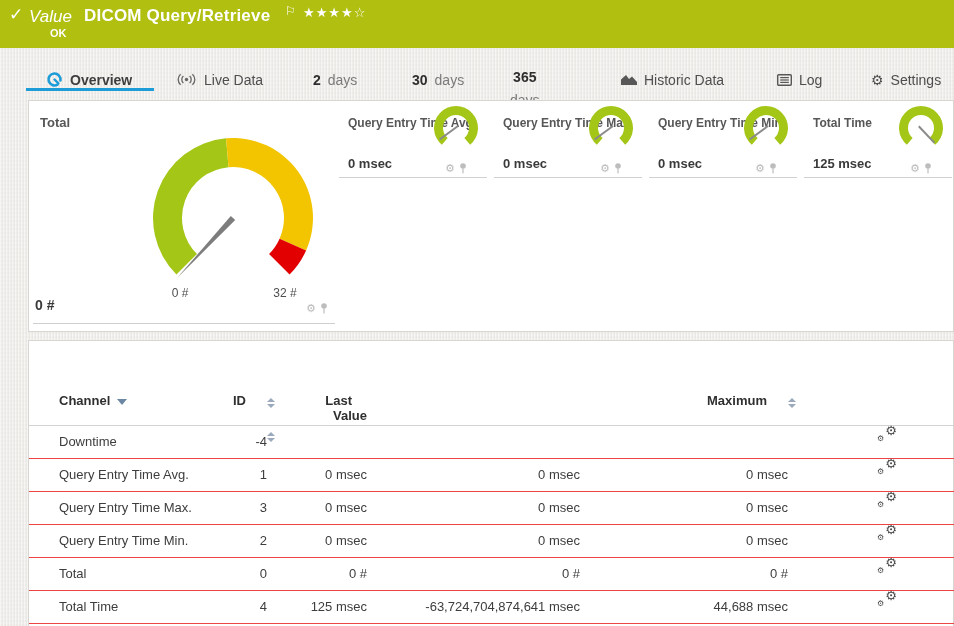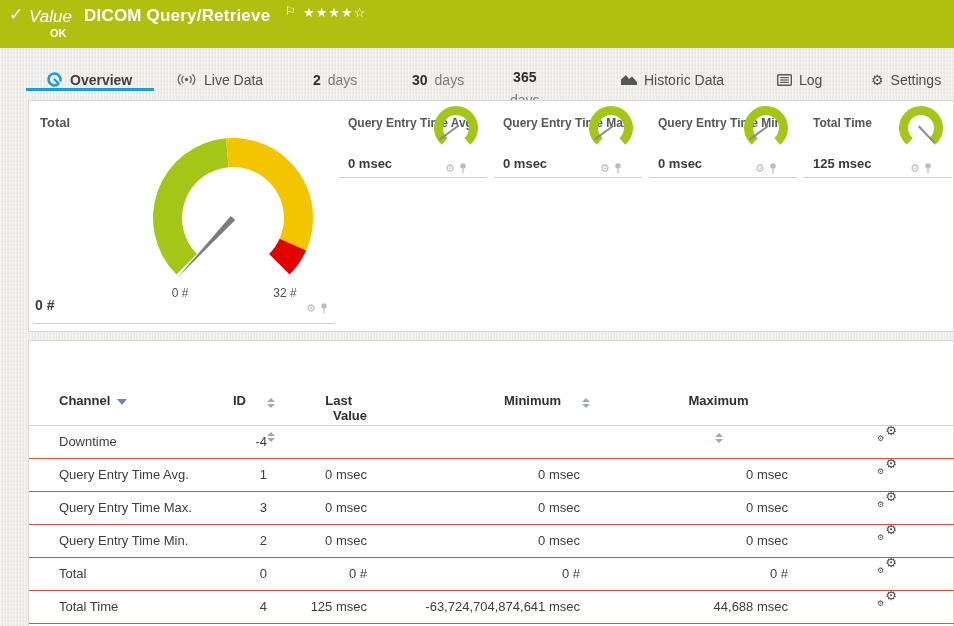--- a/index.html
+++ b/index.html
@@ -253,29 +253,22 @@
     <div class="lv-l1">Last</div>
     <div class="lv-line2">
       <span>Value</span>
       <span class="sort">
           <i class="up"></i>
           <i class="down"></i>
         </span>
     </div>
   </div>
 
-  <div class="thdr thdr-right" style="left:380px;width:181px;">
-    <span>Minimum</span>
-    <span class="sort">
-        <i class="up"></i>
-        <i class="down"></i>
-      </span>
-  </div>
-
-  <div class="thdr thdr-right" style="left:600px;width:179px;flex-direction:column;">
+
+  <div class="thdr thdr-right" style="left:588px;width:179px;">
     <span>Maximum</span>
     <span class="sort">
         <i class="up"></i>
         <i class="down"></i>
       </span>
   </div>
 
   <div class="hdr-divider"></div>
 
   <div class="trow" style="top:84px;">

